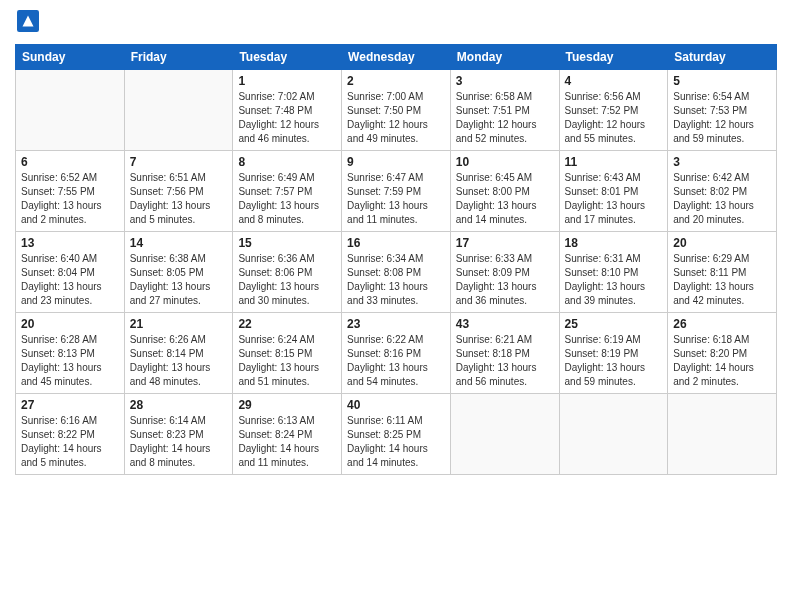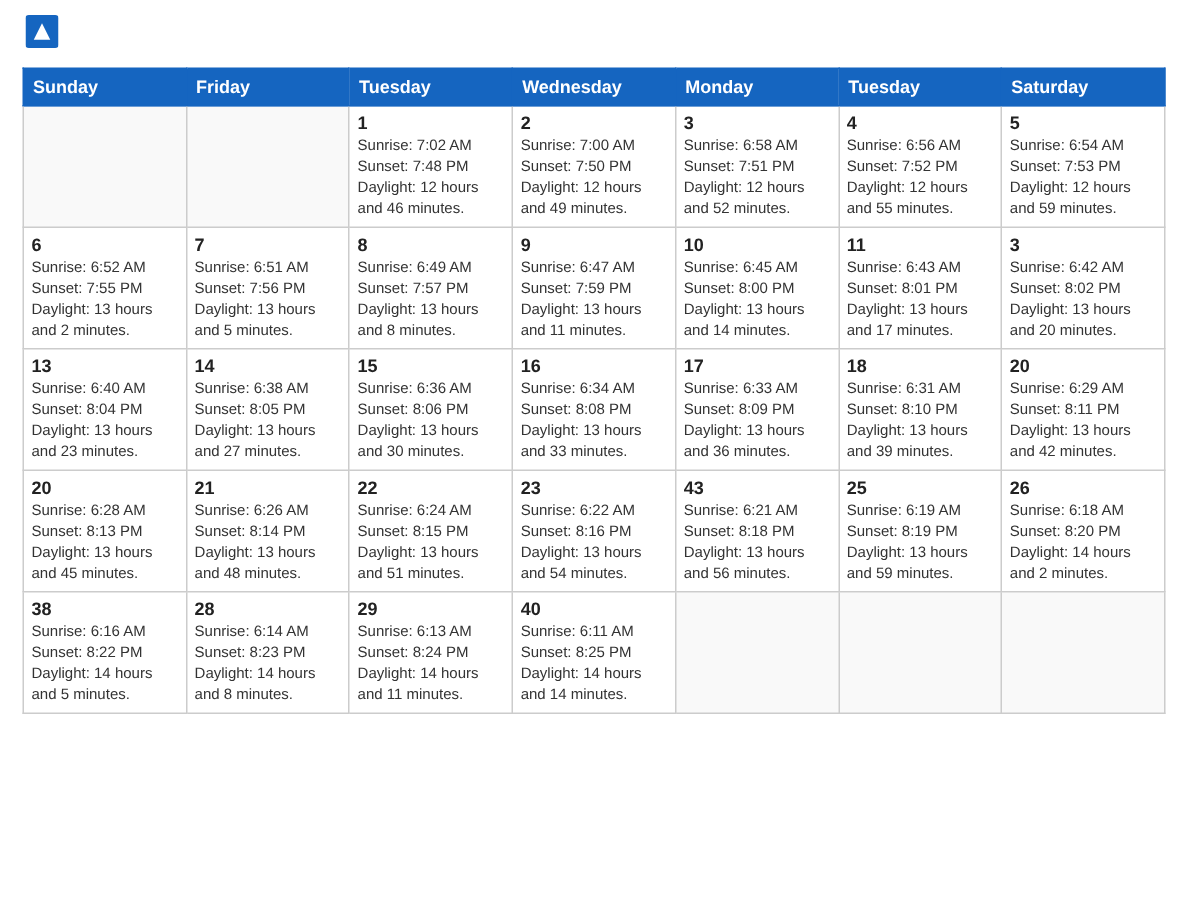--- a/index.html
+++ b/index.html
@@ -227,21 +227,21 @@
             <div class="day-number">25</div>
             <div class="day-info">Sunrise: 6:19 AM<br>Sunset: 8:19 PM<br>Daylight: 13 hours and 59 minutes.</div>
           </td>
           <td>
             <div class="day-number">26</div>
             <div class="day-info">Sunrise: 6:18 AM<br>Sunset: 8:20 PM<br>Daylight: 14 hours and 2 minutes.</div>
           </td>
         </tr>
         <tr>
           <td>
-            <div class="day-number">38</div>
+            <div class="day-number">27</div>
             <div class="day-info">Sunrise: 6:16 AM<br>Sunset: 8:22 PM<br>Daylight: 14 hours and 5 minutes.</div>
           </td>
           <td>
             <div class="day-number">28</div>
             <div class="day-info">Sunrise: 6:14 AM<br>Sunset: 8:23 PM<br>Daylight: 14 hours and 8 minutes.</div>
           </td>
           <td>
             <div class="day-number">29</div>
             <div class="day-info">Sunrise: 6:13 AM<br>Sunset: 8:24 PM<br>Daylight: 14 hours and 11 minutes.</div>
           </td>

